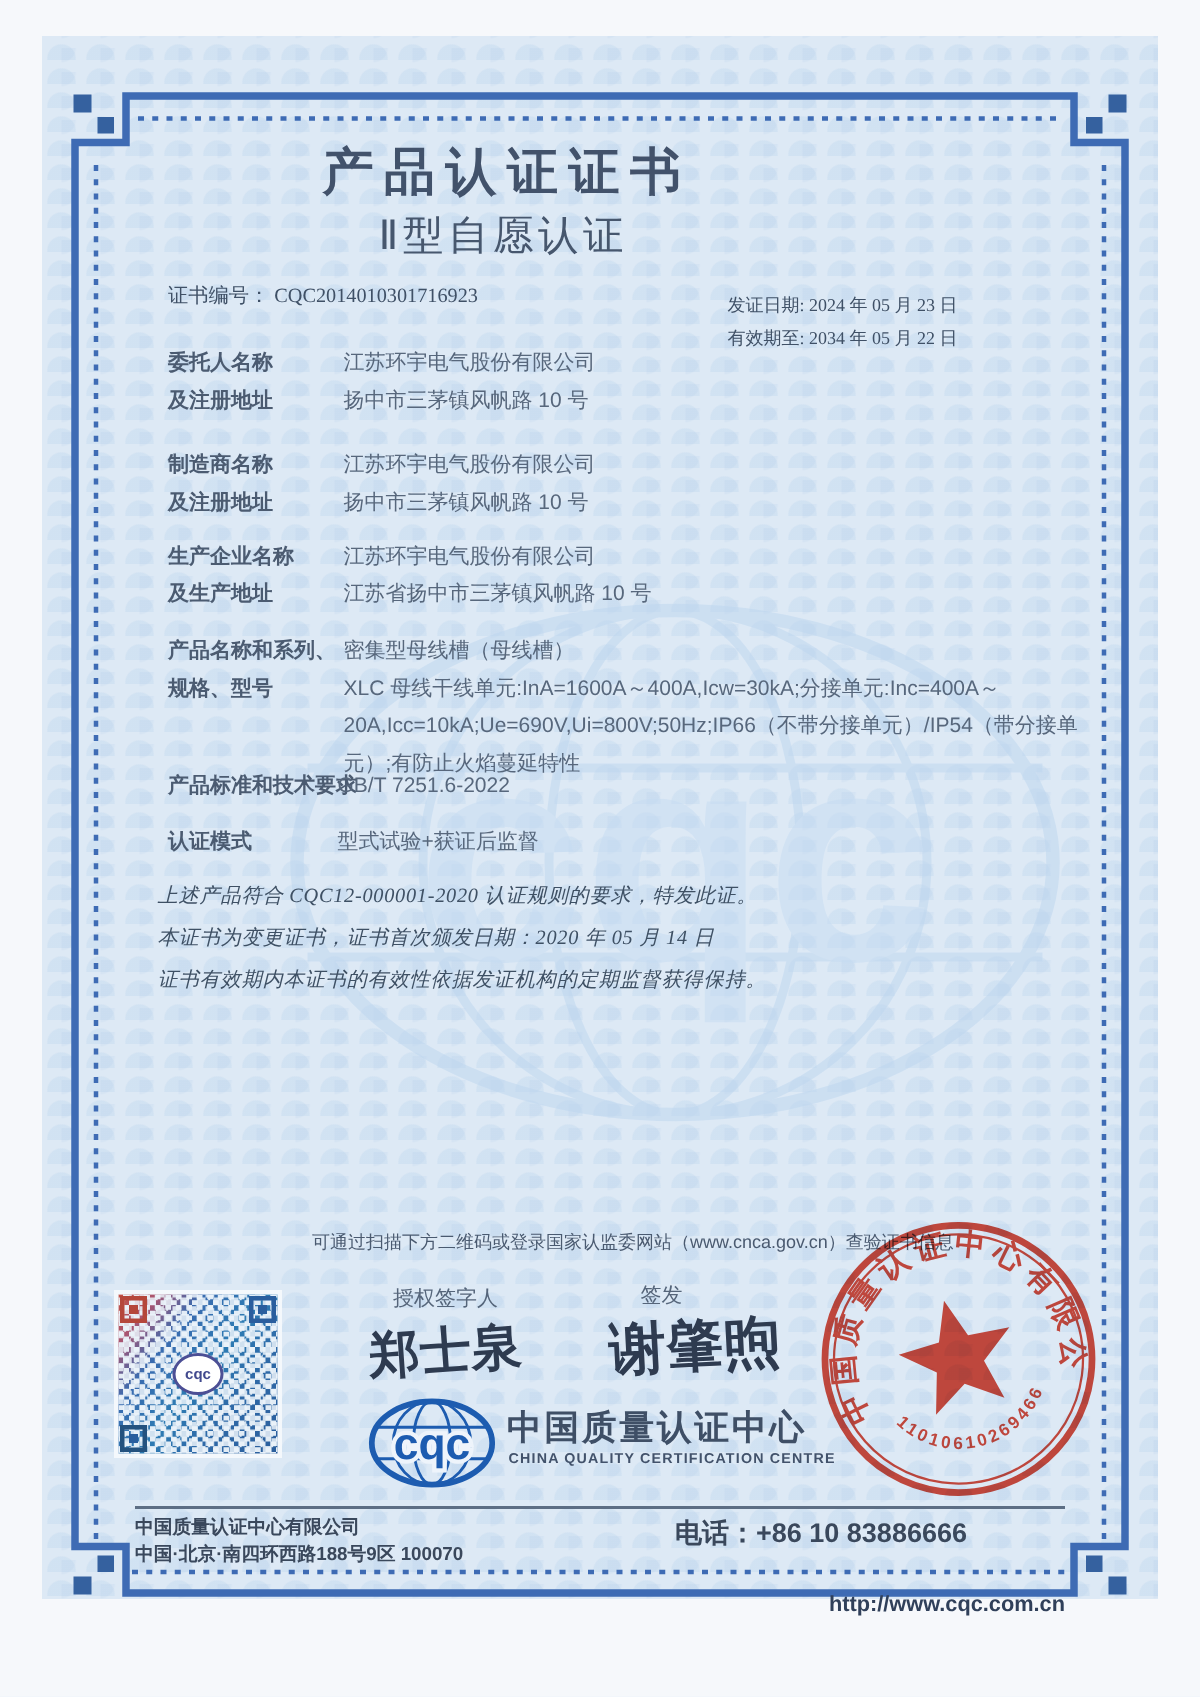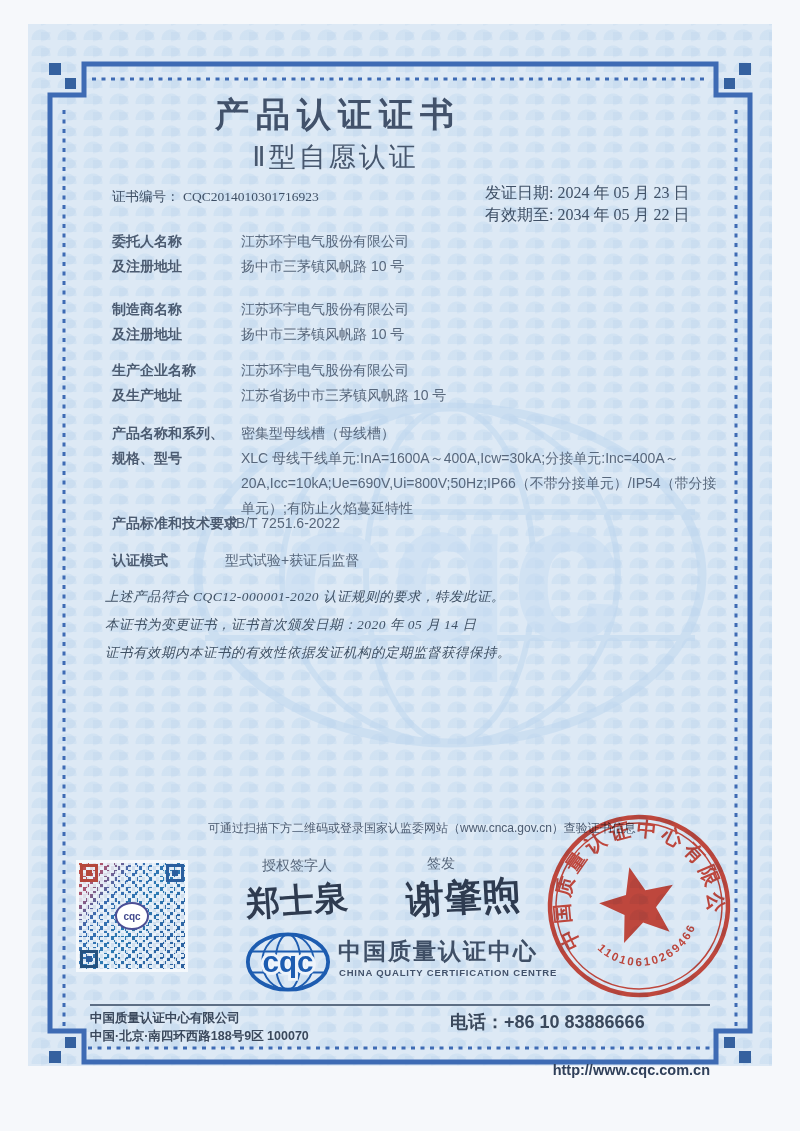--- a/index.html
+++ b/index.html
@@ -24,26 +24,26 @@
   .title{
     left:0;top:92px;width:676px;text-align:center;
     font-size:34px;font-weight:bold;color:#42526b;letter-spacing:7px;
   }
   .subtitle{
     left:0;top:139px;width:671px;text-align:center;
     font-size:27px;font-weight:500;color:#47576e;letter-spacing:3px;
   }
   .serif{font-family:"Liberation Serif","DejaVu Serif",serif;}
   .meta-no{left:112px;top:188px;font-size:13.5px;color:#3f5066;}
-  .meta-dates{left:485px;top:182px;font-size:16px;color:#3f5066;line-height:22px;}
+  .meta-dates{left:485px;top:192px;font-size:12px;color:#3f5066;line-height:22px;}
   .row{position:absolute;left:112px;width:610px;display:flex;}
   .row .lbl{width:113px;flex:0 0 113px;font-weight:600;color:#4b5b71;font-size:14px;line-height:25px;}
   .row .lbl.wide{width:140px;flex:0 0 140px;}
   .row.r4 .lbl{width:113px;flex:0 0 113px;}
-  .row .val{margin-left:16px;color:#57677c;font-size:14px;line-height:25px;width:492px;}
+  .row .val{margin-left:4px;color:#57677c;font-size:14px;line-height:25px;width:492px;}
   .row.r5 .val,.row.r6 .val{margin-left:-27px;}
   .stmt{left:105px;font-size:13.5px;font-style:italic;color:#3e5064;letter-spacing:.5px;}
   .verify{left:208px;top:820px;font-size:12px;color:#4a5a70;}
   .sign-label{font-size:14px;color:#55657a;}
   .sig{font-family:"Liberation Serif","DejaVu Serif",serif;font-weight:bold;color:#2e3b50;}
   .org-cn{left:338px;top:936px;font-size:23px;font-weight:600;color:#3f4f66;letter-spacing:2px;}
   .org-en{left:339px;top:967px;font-size:9.5px;font-weight:bold;color:#42526b;letter-spacing:.8px;}
   .divider{left:90px;top:1004px;width:620px;height:2px;background:#5d6e84;}
   .foot-l1{left:90px;top:1010px;font-size:12.5px;font-weight:bold;color:#3a485c;}
   .foot-l2{left:90px;top:1028px;font-size:12.5px;font-weight:bold;color:#3a485c;}

